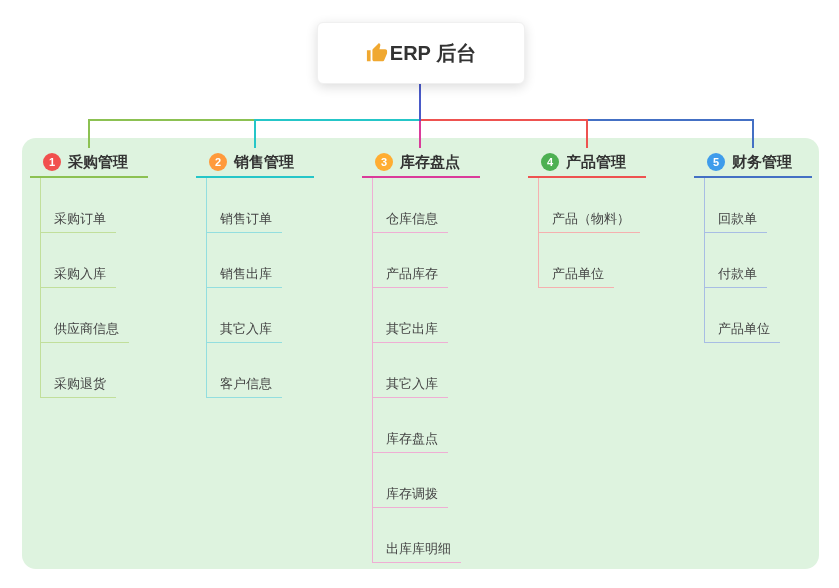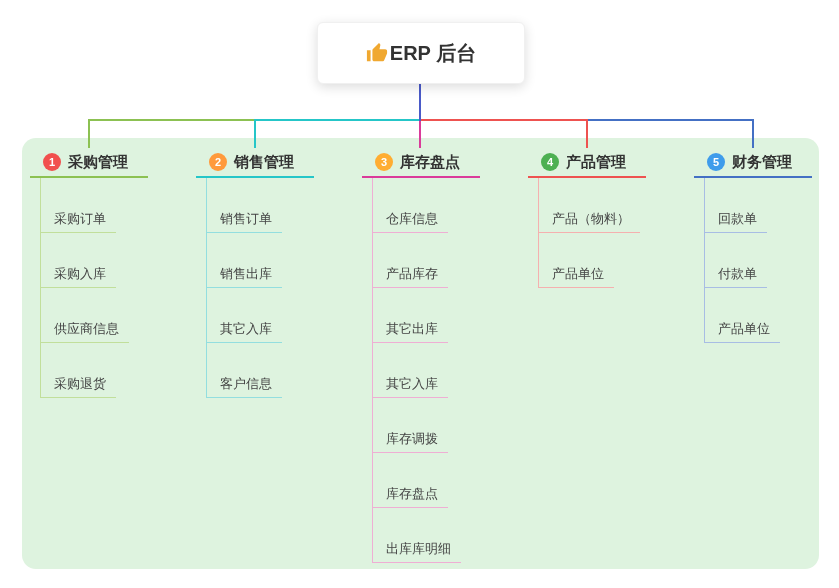--- a/index.html
+++ b/index.html
@@ -134,24 +134,24 @@
     <div class="child">
         <span class="child-label">产品库存</span>
       </div>
     <div class="child">
         <span class="child-label">其它出库</span>
       </div>
     <div class="child">
         <span class="child-label">其它入库</span>
       </div>
     <div class="child">
-        <span class="child-label">库存调拨</span>
+        <span class="child-label">库存盘点</span>
       </div>
     <div class="child">
-        <span class="child-label">库存盘点</span>
+        <span class="child-label">库存调拨</span>
       </div>
     <div class="child">
         <span class="child-label">出库库明细</span>
       </div>
   </div>
 </div>
 
 <div class="branch b3">
   <div class="branch-header">
     <span class="badge">4</span>

